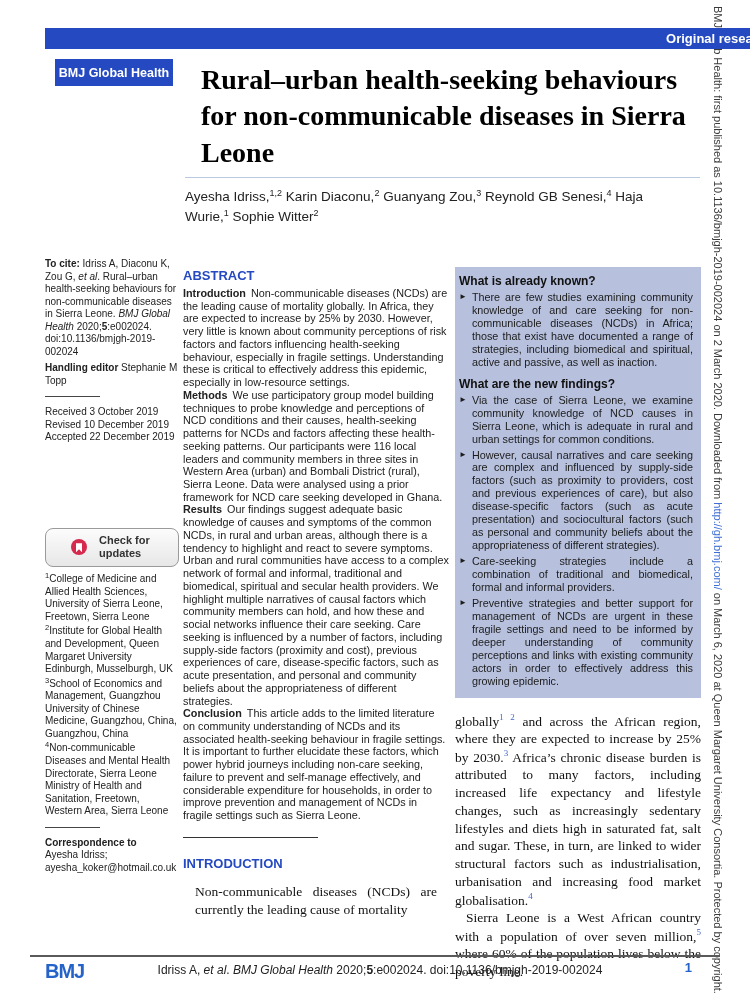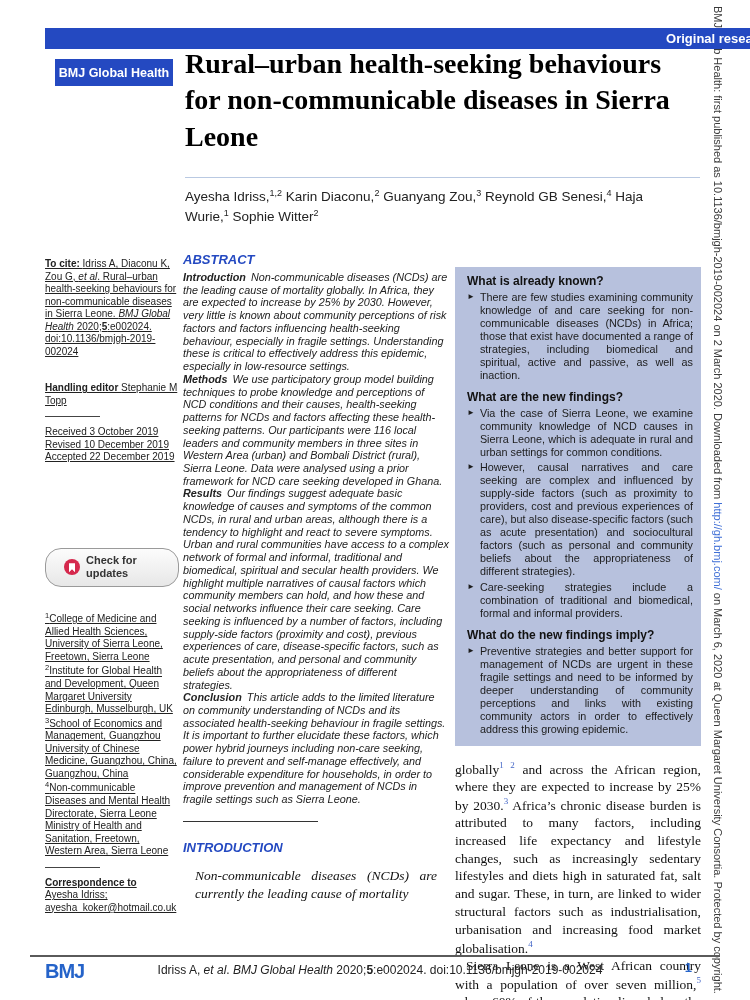--- a/index.html
+++ b/index.html
@@ -11,57 +11,57 @@
              writing-mode:vertical-lr;text-align:center;
              font-size:11px;line-height:1.6;color:#3a3a3a;}
   .rot-strip a{color:#3f6fd6;text-decoration:none;}
 
   
   .banner{position:absolute;left:45px;top:28px;width:736px;height:21px;background:#2449c1;
           color:#fff;font-weight:bold;font-size:13px;display:flex;align-items:center;
           justify-content:flex-end;padding-right:8px;box-sizing:border-box;}
   .logo{position:absolute;left:55px;top:59px;width:118px;height:27px;background:#2449c1;
         color:#fff;font-weight:bold;font-size:12.5px;display:flex;align-items:center;justify-content:center;}
-  .title{position:absolute;left:185px;top:46px;width:505px;margin:0;
+  .title{position:absolute;left:185px;top:46px;width:505px;margin:16px;
          font-family:"Liberation Serif",serif;font-weight:bold;font-size:28px;line-height:1.3;color:#000;}
   .authors-rule{position:absolute;left:185px;top:177px;width:515px;height:1px;background:#b9c9e2;}
   .authors{position:absolute;left:185px;top:186px;width:500px;font-size:13.5px;line-height:1.45;color:#222;}
   .authors sup{font-size:9px;}
 
   
-  .col-left{position:absolute;left:45px;top:258px;width:134px;font-size:10px;line-height:1.25;color:#222;text-decoration:underline;}
-  .col-mid{position:absolute;left:183px;top:252px;width:266px;font-style:italic;}
+  .col-left{position:absolute;left:45px;top:258px;width:134px;font-size:10px;line-height:1.25;color:#222;}
+  .col-mid{position:absolute;left:183px;top:268px;width:266px;}
   .col-right{position:absolute;left:455px;top:264px;width:246px;}
 
   .col-left p{margin:0;}
-  .col-left .block{margin-top:24px;}
+  .col-left .block{margin-top:4px;}
   .col-left sup{font-size:7.5px;}
   .mini-rule{width:55px;height:1px;background:#444;margin:9px 0;}
   .bold{font-weight:bold;} .it{font-style:italic;}
 
-  .badge{display:inline-flex;align-items:center;gap:6px;margin-top:84px;
-         border:1px solid #9a9a9a;border-radius:16px;background:linear-gradient(#fcfcfc,#e7e7e7);
-         padding:5px 18px;font-size:11px;font-weight:600;color:#333;cursor:pointer;}
+  .badge{display:inline-flex;align-items:center;gap:12px;margin-top:84px;
+         border:1px solid #9a9a9a;border-radius:8px;background:linear-gradient(#fcfcfc,#e7e7e7);
+         padding:5px 25px;font-size:11px;font-weight:600;color:#333;cursor:pointer;}
   .badge-icon{width:16px;height:16px;border-radius:50%;background:#d5294d;position:relative;flex:0 0 auto;}
   .badge-icon::after{content:"";position:absolute;left:5px;top:4px;width:6px;height:9px;background:#fff;
          clip-path:polygon(0 0,100% 0,100% 100%,50% 68%,0 100%);}
 
   
   .sec-head{margin:0 0 4px 0;font-size:13px;font-weight:bold;color:#2449c1;}
   .col-mid .abs p{margin:0;font-size:10.8px;line-height:1.18;color:#222;}
   .col-mid .abs b{margin-right:5px;}
   .mid-rule{width:135px;height:1px;background:#333;margin:15px 0 18px 0;}
   .serif{font-family:"Liberation Serif",serif;font-size:13.5px;line-height:1.32;color:#111;}
   .just{text-align:justify;}
   .col-mid .serif{margin:12px;}
 
   
   .kq-head{background:#2449c1;color:#fff;font-weight:bold;font-size:12.5px;
            padding:5px 8px;}
-  .kq-body{background:#b7c1dd;margin-top:3px;padding:7px 8px 10px 12px;}
+  .kq-body{background:#b7c1dd;margin-top:3px;padding:7px 8px 10px 4px;}
   .kq-body h3{margin:8px 0 3px 0;font-size:12px;color:#111;}
   .kq-body h3:first-child{margin-top:0;}
   .kq-item{display:flex;gap:5px;font-size:10.8px;line-height:1.2;color:#1c1c1c;
            text-align:justify;margin-top:3px;}
   .kq-item .arrow{font-size:8px;line-height:12px;flex:0 0 auto;}
 
   .col-right .body-text{margin:14px 0 0 0;}
   .col-right .body-text sup{color:#4668c8;font-size:9px;cursor:pointer;}
   .p-indent{text-indent:11px;margin-top:0 !important;}
 
@@ -150,21 +150,20 @@
           </div>
         <div class="kq-item">
             <span class="arrow">►</span>
             <span>However, causal narratives and care seeking are complex and influenced by supply-side factors (such as proximity to providers, cost and previous experiences of care), but also disease-specific factors (such as acute presentation) and sociocultural factors (such as personal and community beliefs about the appropriateness of different strategies).</span>
           </div>
         <div class="kq-item">
             <span class="arrow">►</span>
             <span>Care-seeking strategies include a combination of traditional and biomedical, formal and informal providers.</span>
           </div>
 
-        <h3>What do the new findings imply?</h3>
         <div class="kq-item">
             <span class="arrow">►</span>
             <span>Preventive strategies and better support for management of NCDs are urgent in these fragile settings and need to be informed by deeper understanding of community perceptions and links with existing community actors in order to effectively address this growing epidemic.</span>
           </div>
       </div>
     </div>
 
     <p class="serif just body-text">
       <span>globally</span><sup>1 2</sup><span> and across the African region, where they are expected to increase by 25% by 2030.</span><sup>3</sup><span> Africa’s chronic disease burden is attributed to many factors, including increased life expectancy and lifestyle changes, such as increasingly sedentary lifestyles and diets high in saturated fat, salt and sugar. These, in turn, are linked to wider structural factors such as industrialisation, urbanisation and increasing food market globalisation.</span><sup>4</sup>
     </p>

